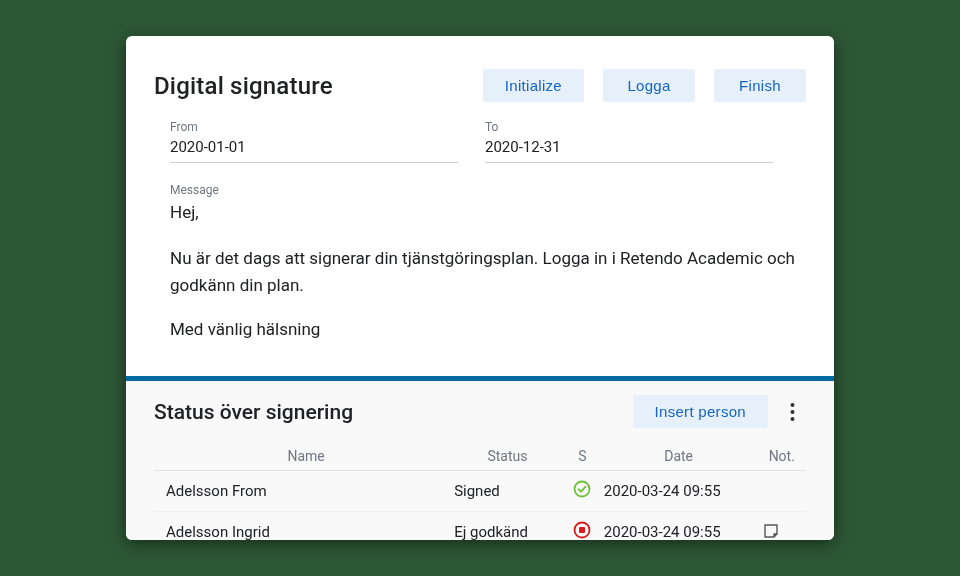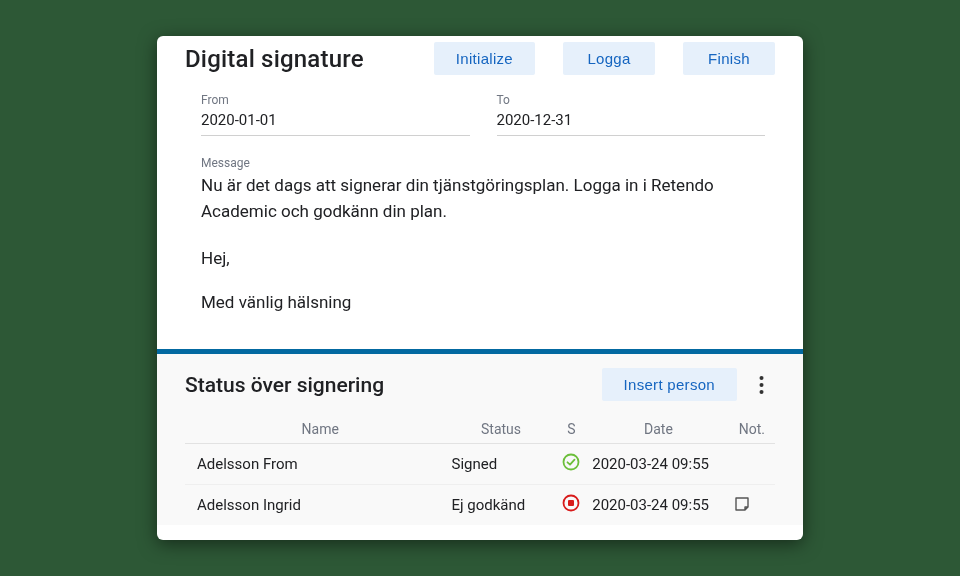--- a/index.html
+++ b/index.html
@@ -5,42 +5,42 @@
   * { box-sizing: border-box; margin: 0; padding: 0; }
   html, body { width: 960px; height: 576px; }
   body {
     font-family: Roboto, "Segoe UI", Arial, sans-serif;
     background: #2d5836;
     display: flex;
     align-items: center;
     justify-content: center;
   }
   .card {
-    width: 646px;
+    width: 708px;
     height: 504px;
     background: #fff;
     border-radius: 6px;
     box-shadow: 0 4px 18px rgba(0,0,0,0.5);
-    padding: 6px 28px 0 28px;
+    padding: 33px 28px 0 28px;
     position: relative;
     overflow: hidden;
   }
   .header-row {
     display: flex;
     align-items: center;
     justify-content: space-between;
     margin-bottom: 18px;
   }
   .page-title {
     font-size: 24px;
     font-weight: 500;
     color: #202124;
     letter-spacing: 0.2px;
   }
-  .btn-group { display: flex; gap: 28px; }
+  .btn-group { display: flex; gap: 19px; }
   .btn {
     background: #e6f0fb;
     color: #1565c0;
     font-size: 15px;
     font-weight: 500;
     border: none;
     padding: 8px 22px;
     min-width: 92px;
     border-radius: 2px;
     cursor: pointer;
@@ -155,22 +155,22 @@
     </div>
     <div class="field">
       <span class="field-label">To</span>
       <div class="field-value">2020-12-31</div>
     </div>
   </div>
 
   <div class="msg-block">
     <span class="field-label">Message</span>
     <div class="msg-text">
+      <p>Hej,</p>
       <p>Nu är det dags att signerar din tjänstgöringsplan. Logga in i Retendo Academic och godkänn din plan.</p>
-      <p>Hej,</p>
       <p>Med vänlig hälsning</p>
     </div>
   </div>
 
   <div class="status-panel">
     <div class="status-header">
       <h2 class="status-title">Status över signering</h2>
       <div class="status-header-right">
         <button class="btn">Insert person</button>
         <div class="kebab">

